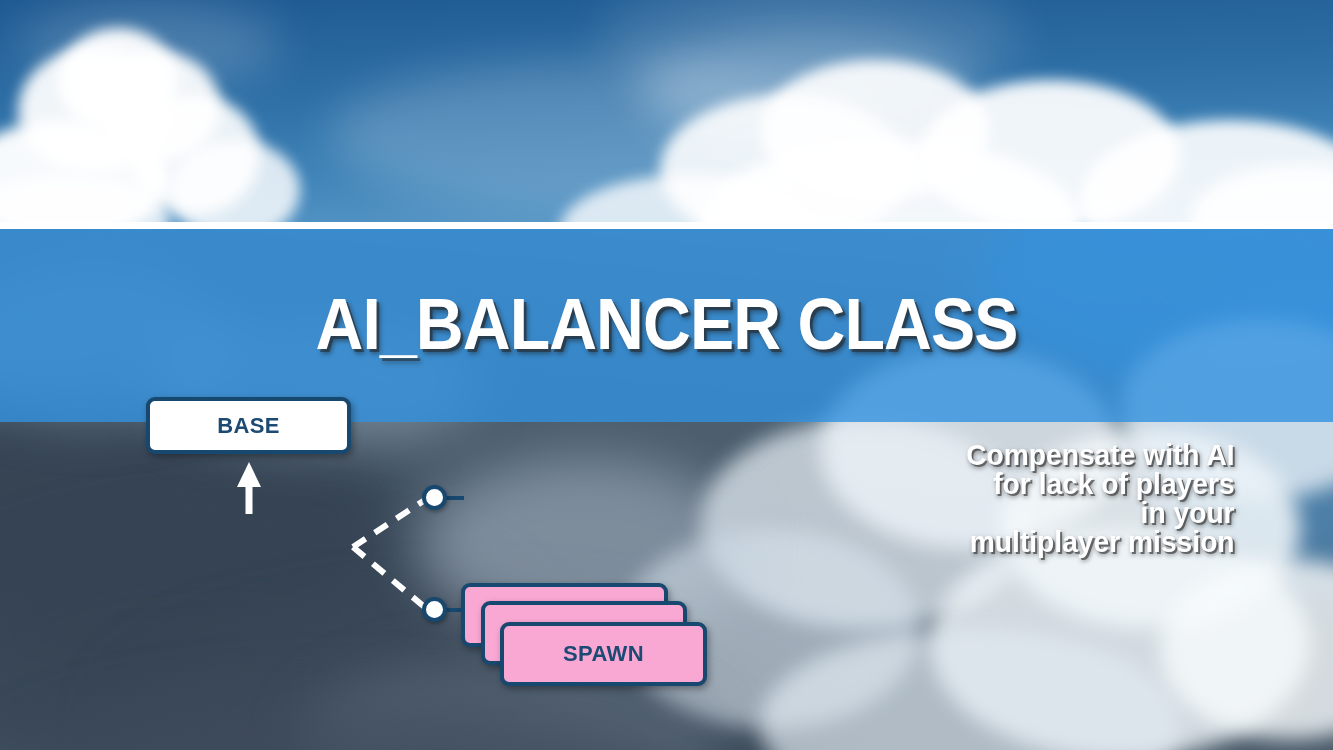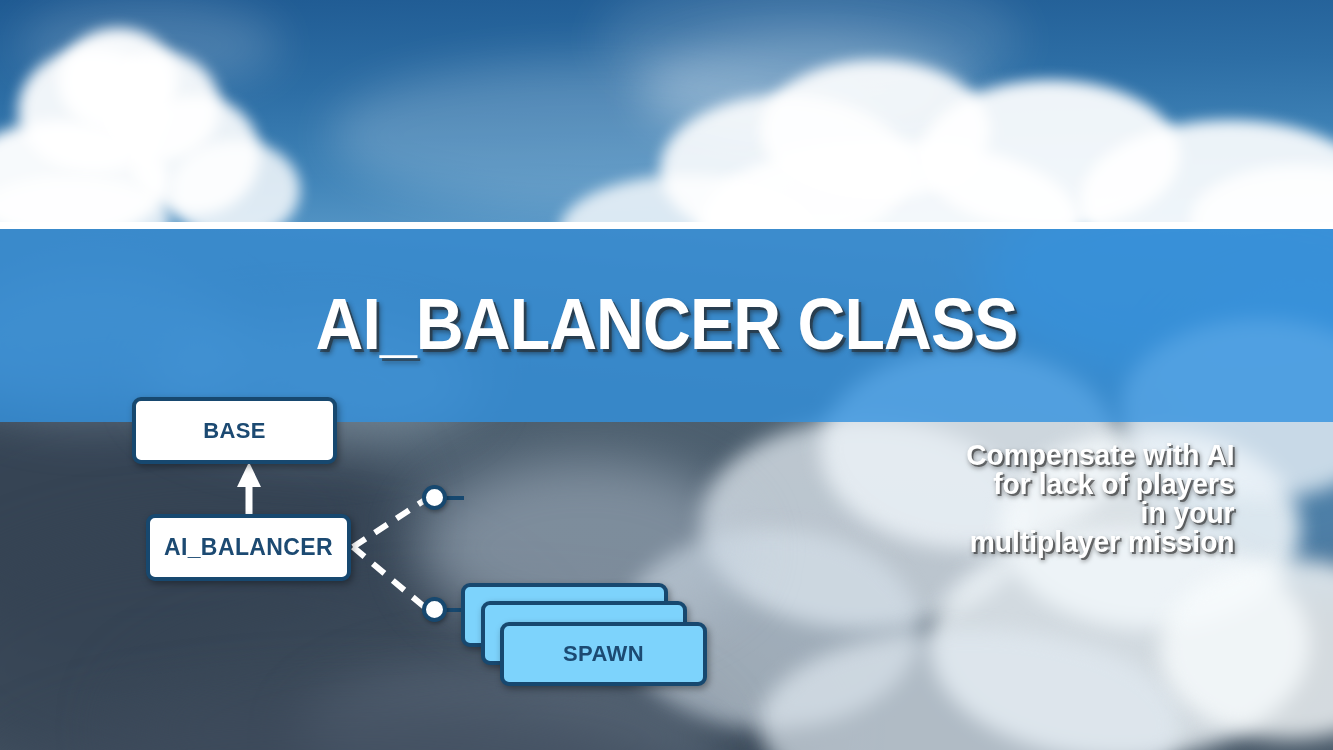--- a/index.html
+++ b/index.html
@@ -95,27 +95,27 @@
     box-sizing:border-box;
     display:flex;align-items:center;justify-content:center;
     color:#1c4a72;
     font-family:"Liberation Sans", sans-serif;
     font-weight:bold;
     font-size:22px;
     letter-spacing:0.4px;
     box-shadow:2px 3px 7px rgba(0,0,0,0.35);
   }
 
-  #node-base     {left:132px;top:397px;width:205px;height:67px;}
+  #node-base     {left:146px;top:397px;width:205px;height:57px;}
   #node-balancer {left:146px;top:514px;width:205px;height:67px;font-size:23px;}
   #node-setclient{left:461px;top:466px;width:206px;height:64px;}
 
   
   .stack-card{
-    position:absolute;background:#7dd3fc;border:4px solid #17486f;
+    position:absolute;background:#f9a8d4;border:4px solid #17486f;
     border-radius:9px;box-sizing:border-box;
     box-shadow:2px 3px 7px rgba(0,0,0,0.35);
   }
   #spawn-back  {left:461px;top:583px;width:207px;height:64px;}
   #spawn-mid   {left:481px;top:601px;width:206px;height:64px;}
   #spawn-front {left:500px;top:622px;width:207px;height:64px;
                 display:flex;align-items:center;justify-content:center;
                 color:#1c4a72;font-family:"Liberation Sans", sans-serif;
                 font-weight:bold;font-size:22px;letter-spacing:0.4px;}
 
@@ -203,21 +203,20 @@
     <line x1="353" y1="547" x2="428" y2="498" stroke="#ffffff" stroke-width="6" stroke-dasharray="15,11"></line>
 
     <line x1="353" y1="547" x2="428" y2="610" stroke="#ffffff" stroke-width="6" stroke-dasharray="15,11"></line>
 
     <line x1="446" y1="498" x2="464" y2="498" stroke="#17486f" stroke-width="4"></line>
     <line x1="446" y1="610" x2="464" y2="610" stroke="#17486f" stroke-width="4"></line>
   </svg>
 
   <div class="node" id="node-base">BASE</div>
 
-  <div class="node" id="node-balancer">AI_BALANCER</div>
 
 
   <div class="stack-card" id="spawn-back"></div>
   <div class="stack-card" id="spawn-mid"></div>
   <div class="stack-card" id="spawn-front">SPAWN</div>
 
   <div class="conn-circle" id="circle-setclient"></div>
   <div class="conn-circle" id="circle-spawn"></div>
 
 </div>

